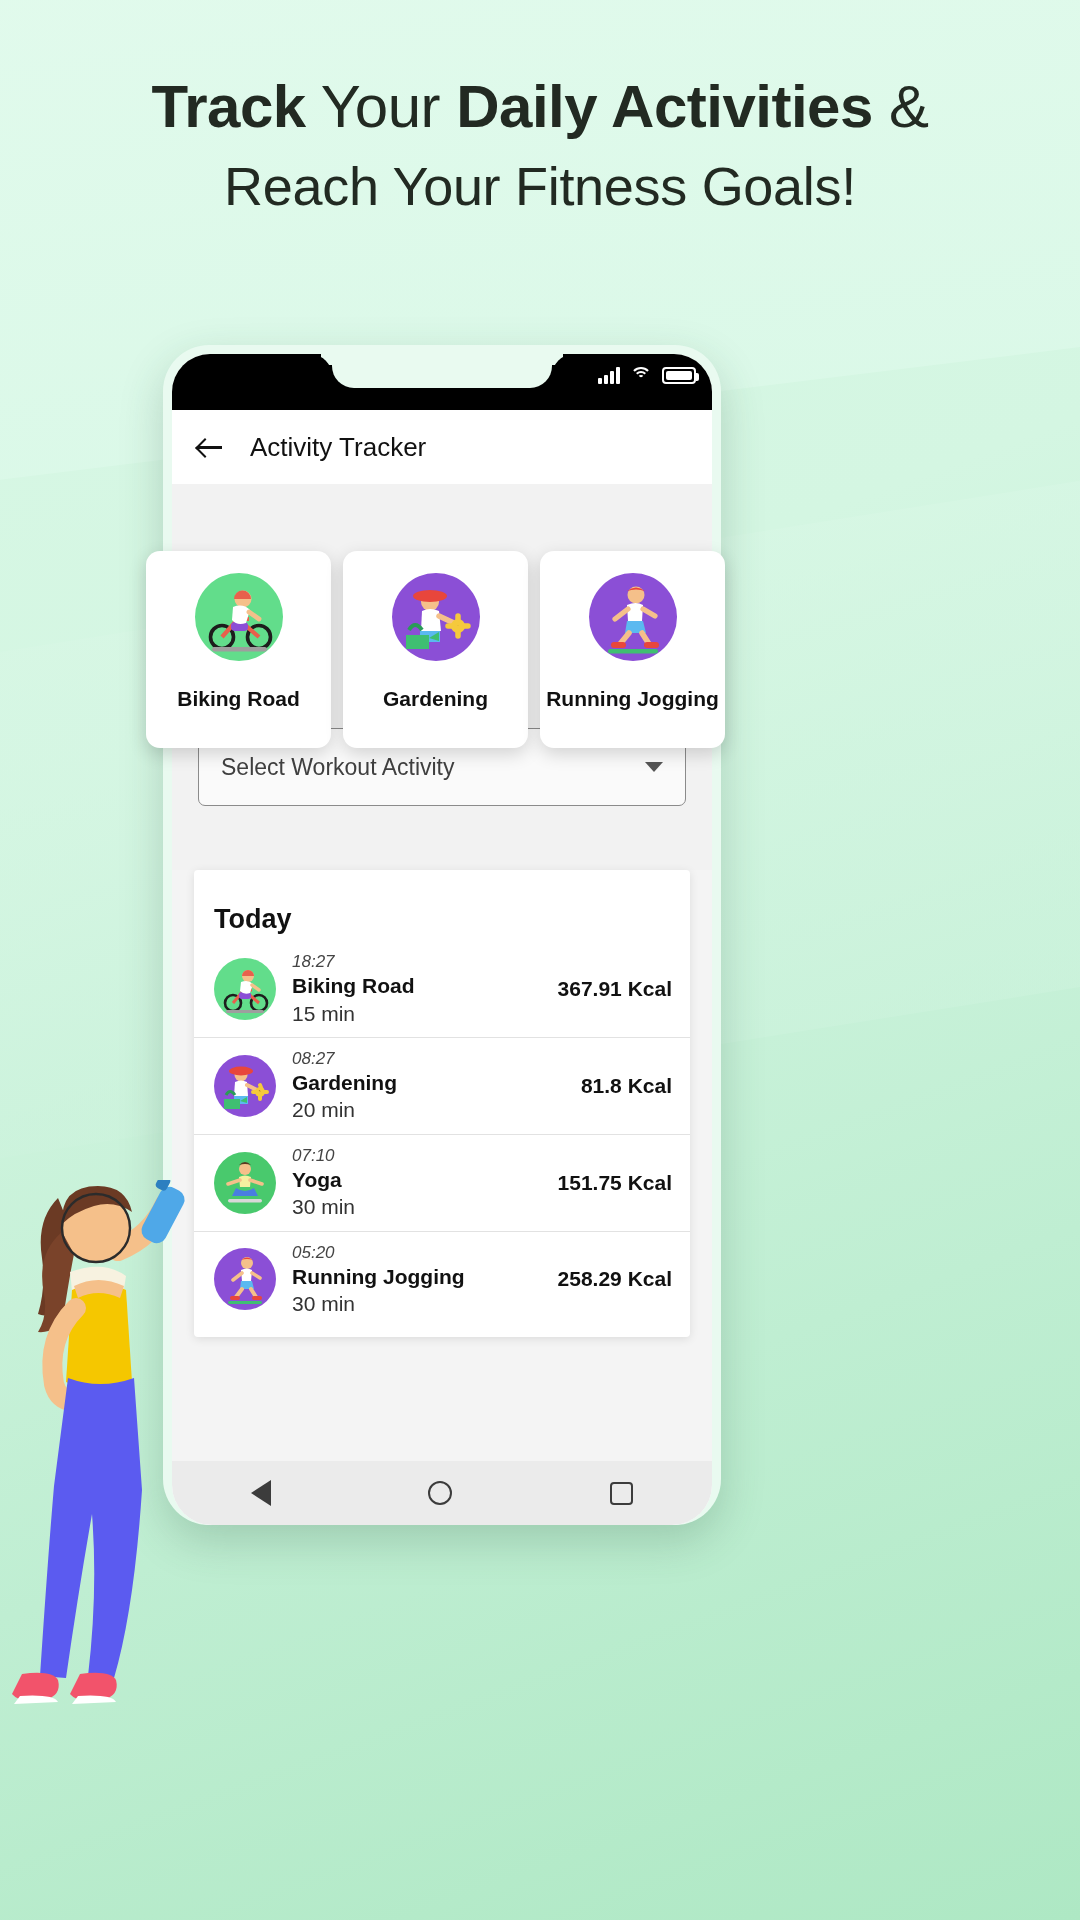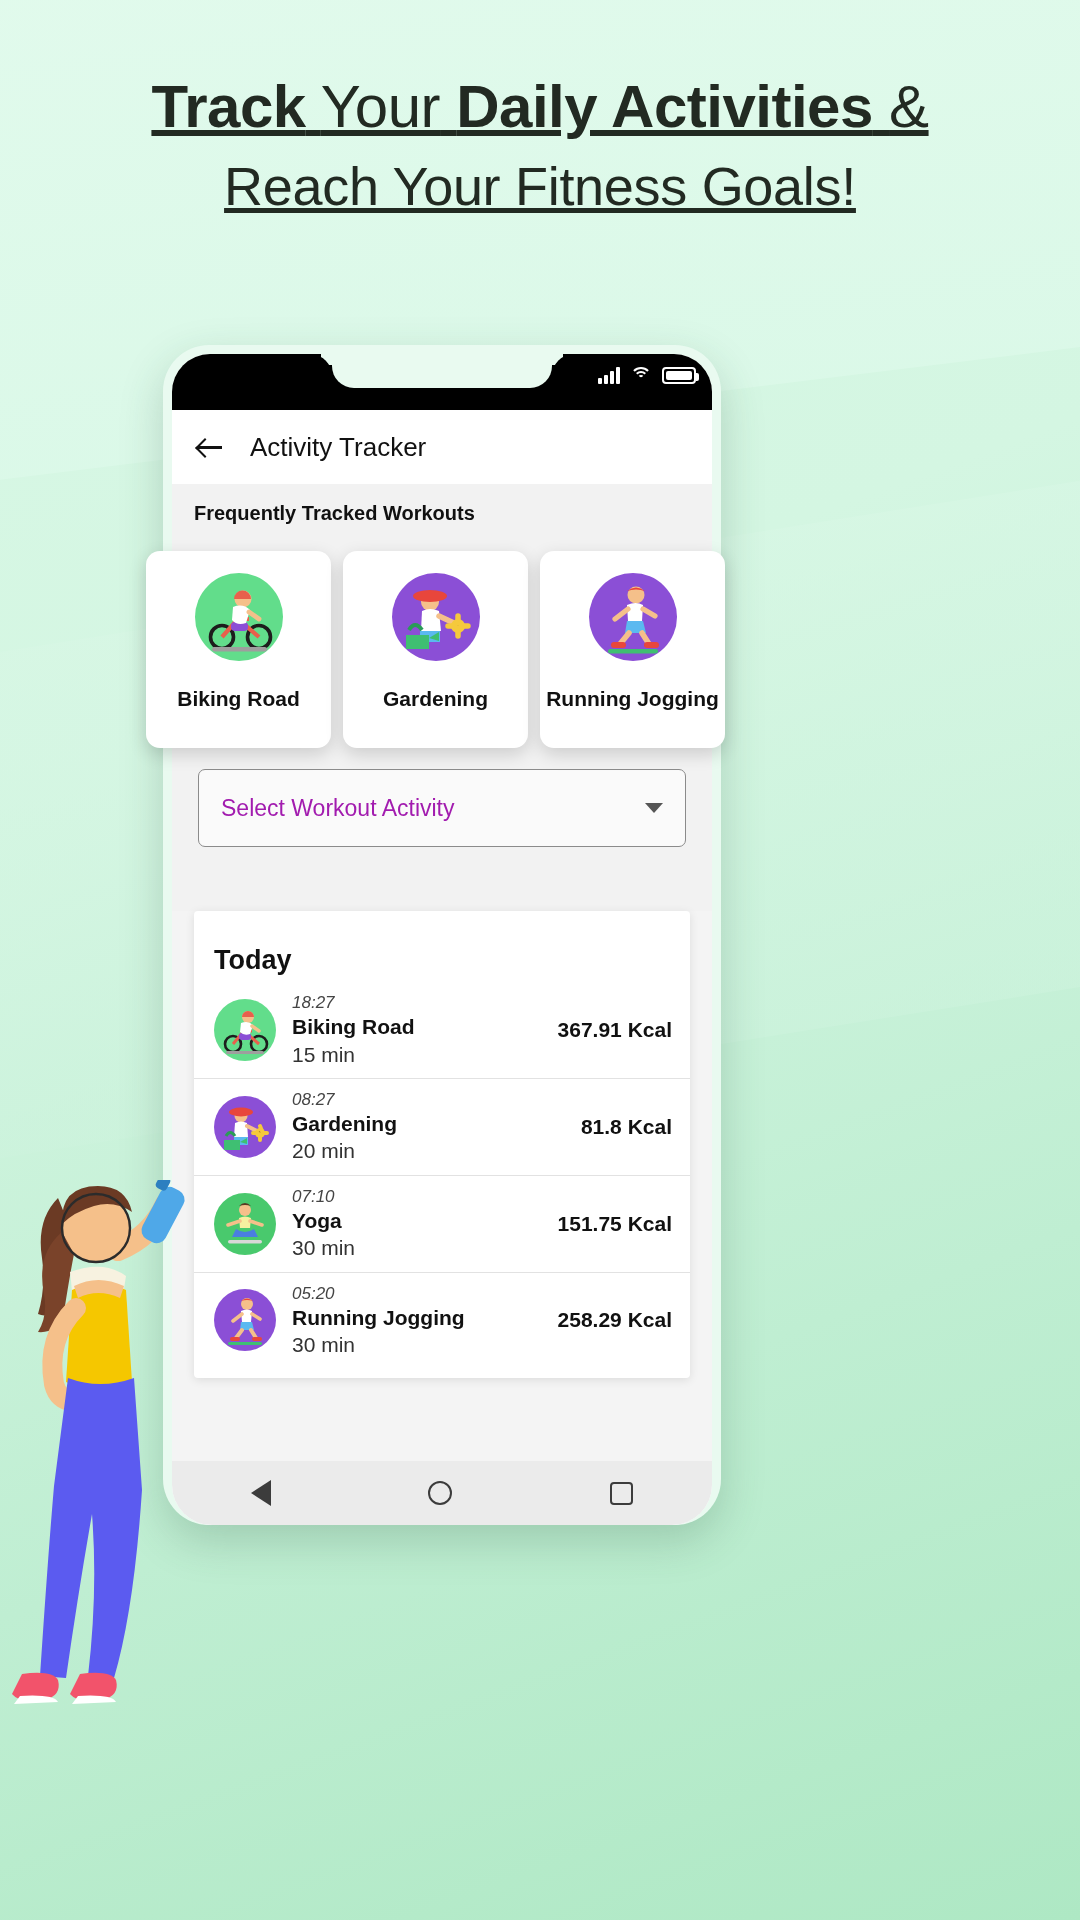--- a/index.html
+++ b/index.html
@@ -27,21 +27,20 @@
     background: linear-gradient(180deg,#d8f7e5 0%, #cdf3dd 100%);
     transform: rotate(-9deg);
     opacity: .6;
   }
 
   
   .headline {
     position: absolute; top: 72px; left: 0; width: 1080px;
     text-align: center; color: #222a22;
     line-height: 1.18;
-    text-decoration: underline;
   }
   .headline .l1 { font-size: 60px; letter-spacing: -0.5px; }
   .headline .l2 { font-size: 54px; margin-top: 12px; letter-spacing: -0.3px; }
   .hl-b { font-weight: 700; }
   .hl-n { font-weight: 400; }
 
   
   .phone {
     position: absolute; left: 163px; top: 345px;
     width: 558px; height: 1180px;
@@ -135,21 +134,21 @@
   .wcard .avatar { width:88px;height:88px;border-radius:50%; position:relative; overflow:hidden;}
   .wcard .wlabel { margin-top:26px; font-size:21px;font-weight:700;color:#111; }
 
   
   .dd-wrap { padding: 96px 26px 0 26px; background:#f2f2f2;}
   .dropdown {
     height:78px; background:#fafafa; border:1.5px solid #8b8b8b;
     border-radius:7px; display:flex;align-items:center;justify-content:space-between;
     padding: 0 22px; 
   }
-  .dd-text { font-size:23px;color:#a21caf; }
+  .dd-text { font-size:23px;color:#404040; }
   .caret { width:0;height:0;border-left:9px solid transparent;border-right:9px solid transparent;border-top:10px solid #555; }
 
   .gap-grey { height:64px; background:#f2f2f2; }
 
   
   .today-card {
     margin: 0 22px; background:#fff; border-radius:4px;
     box-shadow: 0 2px 10px rgba(0,0,0,.10);
     padding: 26px 0 10px 0;
   }
@@ -228,21 +227,20 @@
             </span>
         </div>
       </div>
 
       <div class="appbar">
         <div class="back-arrow"></div>
         <div class="appbar-title">Activity Tracker</div>
       </div>
 
       <div class="appbody">
-        <div class="section-title">Frequently Tracked Workouts</div>
         <div class="freq-strip"></div>
 
         <div class="dd-wrap">
           <div class="dropdown">
             <span class="dd-text">Select Workout Activity</span>
             <span class="caret"></span>
           </div>
         </div>
 
         <div class="gap-grey"></div>

